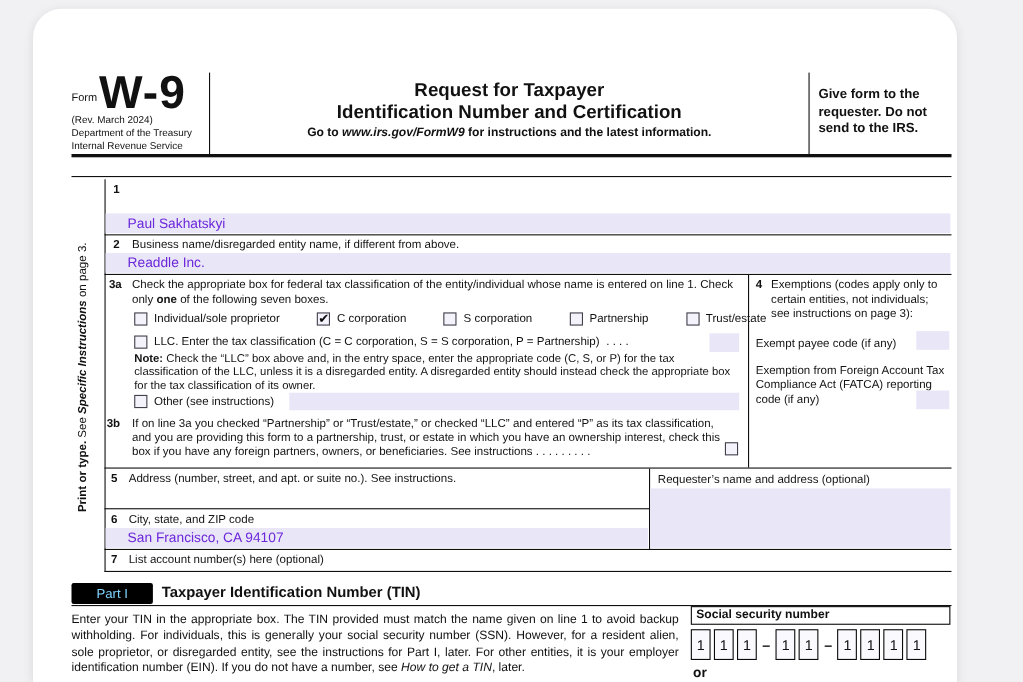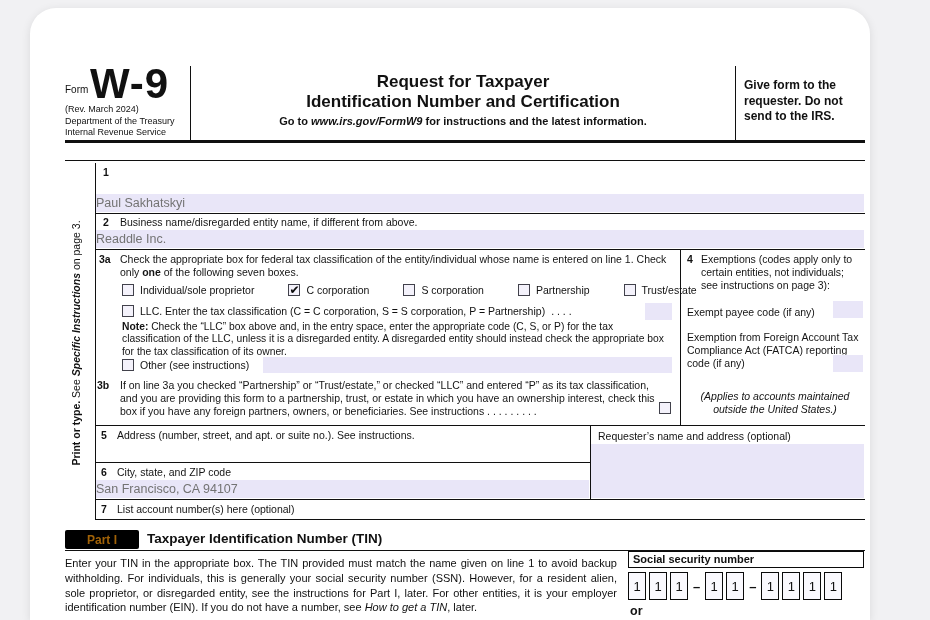--- a/index.html
+++ b/index.html
@@ -7,29 +7,29 @@
   body{background:#f1f1f3;font-family:"Liberation Sans","DejaVu Sans",sans-serif;color:#111;position:relative;overflow:hidden}
   .abs{position:absolute}
   .card{left:30px;top:8px;width:840px;height:612px;background:#fff;border-radius:26px 26px 0 0;box-shadow:0 2px 10px rgba(0,0,0,.10)}
   .hr{background:#101010;height:1px}
   .vr{background:#101010;width:1px}
   .lbl{font-size:10.5px;line-height:13px;color:#141414}
   .num{font-size:10.5px;font-weight:700;color:#111}
   .b{font-weight:700}
   .i{font-style:italic}
   .fill{background:#e9e6f8}
-  .val{font-size:12.5px;line-height:18px;padding-left:0;color:#737373}
+  .val{font-size:12.5px;line-height:18px;padding-left:20px;color:#6d28d9}
   .cb{width:12px;height:12px;border:1.5px solid #41414b;background:#f4f2fb;display:inline-flex;align-items:center;justify-content:center;font-size:12px;line-height:1;font-weight:700;color:#0a0a0a;flex:none}
   .cbrow{display:flex;gap:34px;align-items:center}
   .cbitem{display:flex;gap:6px;align-items:center}
   .cblbl{font-size:10.5px;white-space:nowrap}
   .center{text-align:center}
   .dig{width:18px;height:28px;border:1.5px solid #0a0a0a;background:#faf9fe;display:flex;align-items:center;justify-content:center;font-size:13px;flex:none}
   .dash{font-weight:700;font-size:13px;margin:0 2px}
-  .badge{background:#000;color:#a16207;font-weight:700;font-size:12px;display:flex;align-items:center;justify-content:center;border-radius:2px}
+  .badge{background:#000;color:#7dd3fc;font-weight:400;font-size:12px;display:flex;align-items:center;justify-content:center;border-radius:2px}
   .side-inner{transform:rotate(-90deg);white-space:nowrap;font-size:10.5px}
   .vert-wrap{display:flex;align-items:center;justify-content:center}
 </style>
 </head>
 <body>
 
 <div id="canvas" class="abs" style="left:0;top:0;width:930px;height:620px">
 
   <div class="abs card"></div>
 
@@ -122,21 +122,20 @@
     <span>If on line 3a you checked “Partnership” or “Trust/estate,” or checked “LLC” and entered “P” as its tax classification, and you are providing this form to a partnership, trust, or estate in which you have an ownership interest, check this box if you have any foreign partners, owners, or beneficiaries. See instructions</span><span> .    .    .    .    .    .    .    .    .</span>
   </div>
   <span class="cb abs" style="left:659px;top:402px"></span>
 
   <div class="abs num" style="left:687px;top:253px">4</div>
   <div class="abs lbl" style="left:701px;top:253px;width:162px">Exemptions (codes apply only to certain entities, not individuals; see instructions on page 3):</div>
   <div class="abs lbl" style="left:687px;top:306px">Exempt payee code (if any)</div>
   <div class="abs fill" style="left:833px;top:301px;width:30px;height:17px;font-size:11px;text-align:center"></div>
   <div class="abs lbl" style="left:687px;top:331px;width:172px">Exemption from Foreign Account Tax Compliance Act (FATCA) reporting code (if any)</div>
   <div class="abs fill" style="left:833px;top:355px;width:30px;height:17px;font-size:11px;text-align:center"></div>
-  <div class="abs lbl i center" style="left:687px;top:390px;width:176px">(Applies to accounts maintained outside the United States.)</div>
 
   <div class="abs hr" style="left:95px;top:425px;width:770px"></div>
 
   <div class="abs vr" style="left:590px;top:426px;height:73px"></div>
   <div class="abs num" style="left:101px;top:429px">5</div>
   <div class="abs lbl" style="left:117px;top:429px">Address (number, street, and apt. or suite no.). See instructions.</div>
   <div class="abs hr" style="left:95px;top:462px;width:496px"></div>
   <div class="abs lbl" style="left:598px;top:430px">Requester’s name and address (optional)</div>
   <div class="abs fill" style="left:591px;top:444px;width:273px;height:54px;font-size:11px;padding:3px 6px"></div>
 

